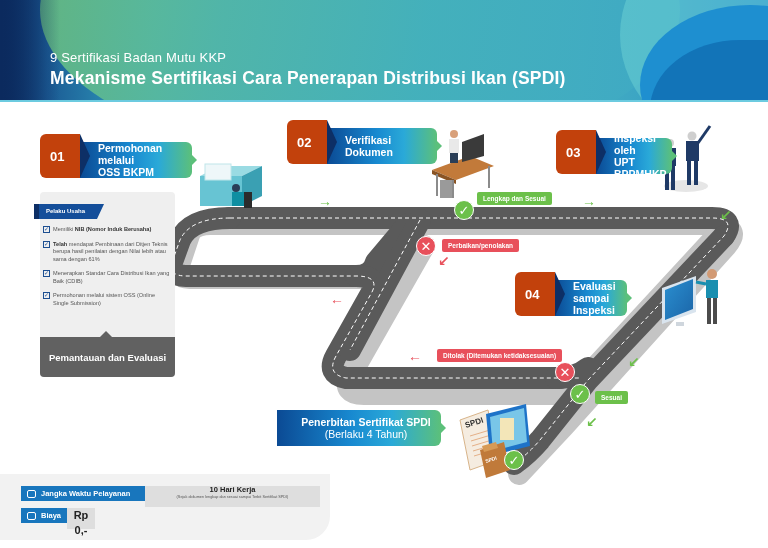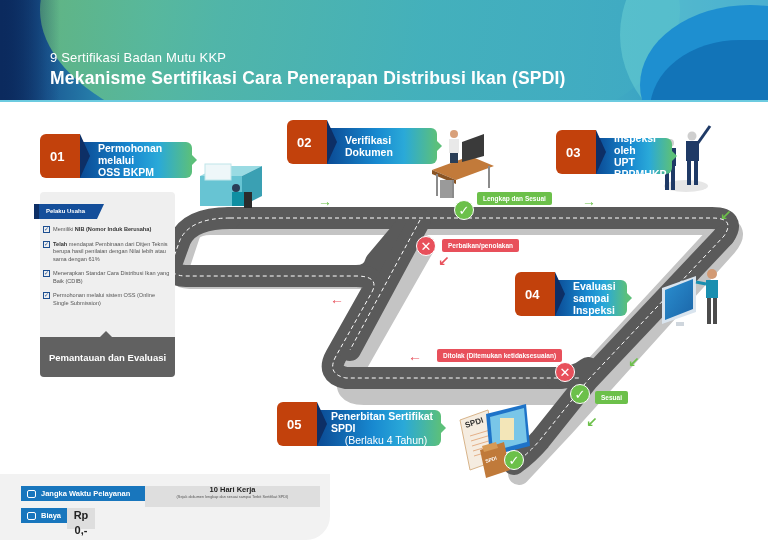--- a/index.html
+++ b/index.html
@@ -211,21 +211,20 @@
 
 <div class="step" style="left:515px; top:272px; width:112px;">
   <div class="num">04</div>
   <div class="body">
     <span>Evaluasi</span>
     <span>sampai Inspeksi</span>
   </div>
 </div>
 
 <div class="step" style="left:277px; top:402px; width:164px;">
-  <div class="num">05</div>
   <div class="body" style="align-items:center; padding-left:14px;">
     <span>Penerbitan Sertifikat SPDI</span>
     <span class="light">(Berlaku 4 Tahun)</span>
   </div>
 </div>
 
 <div class="panel">
   <ul>
     <li>
       <span class="chk">✓</span>

